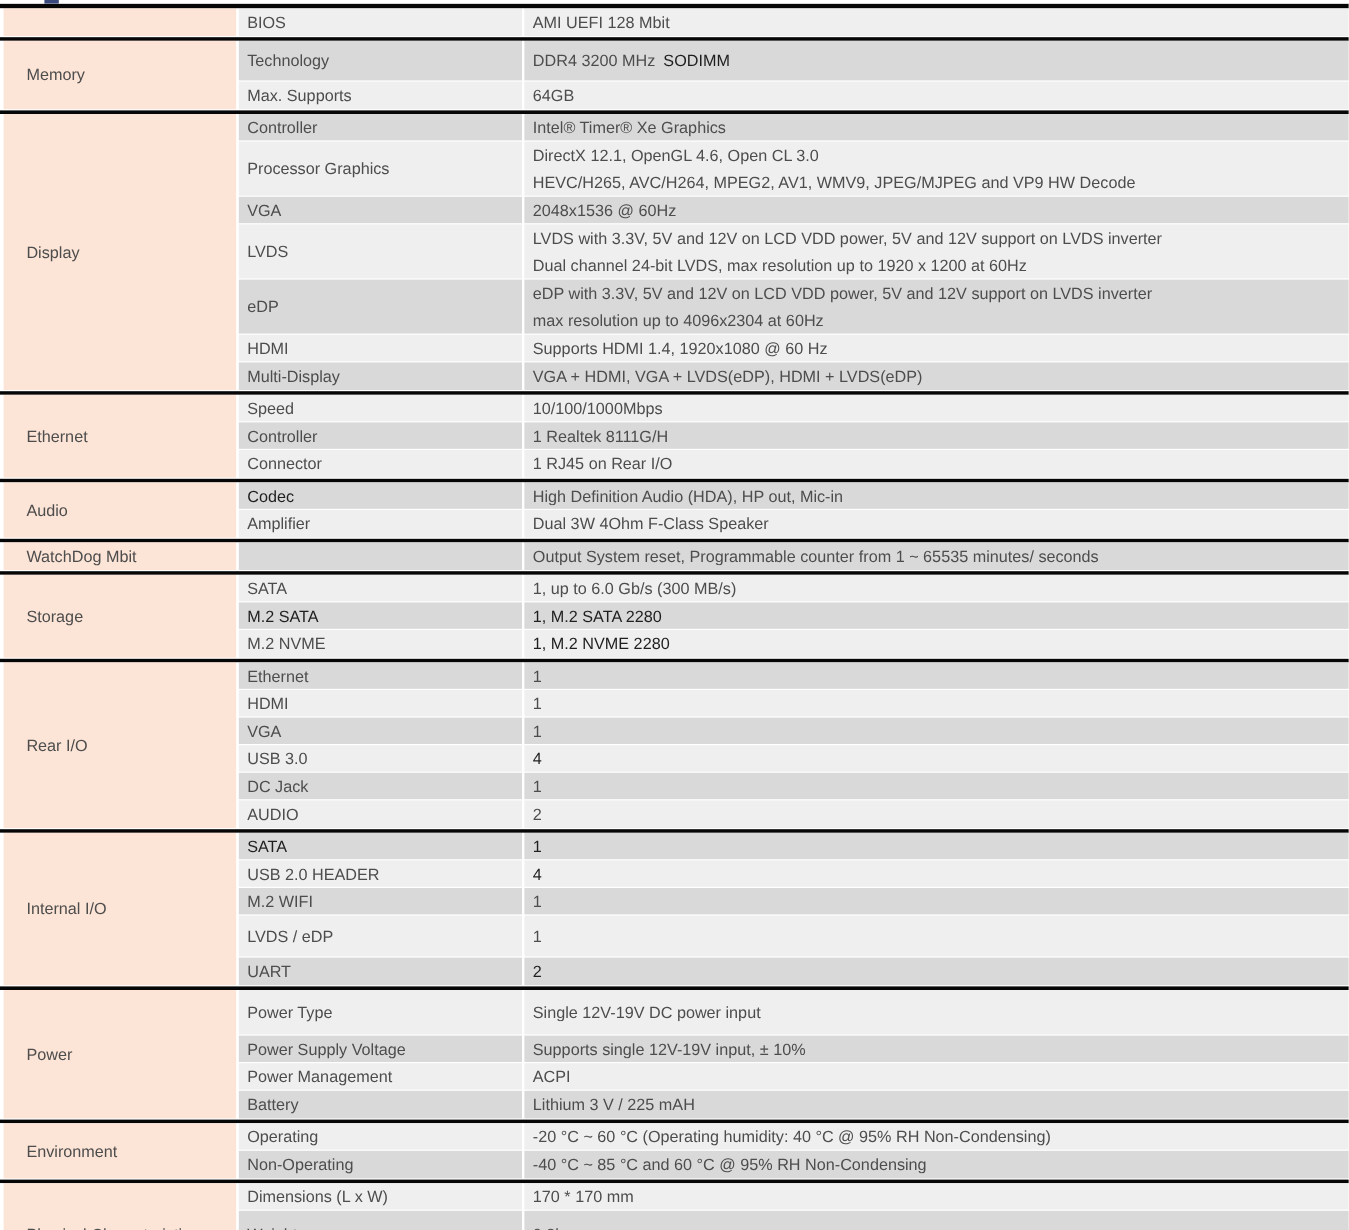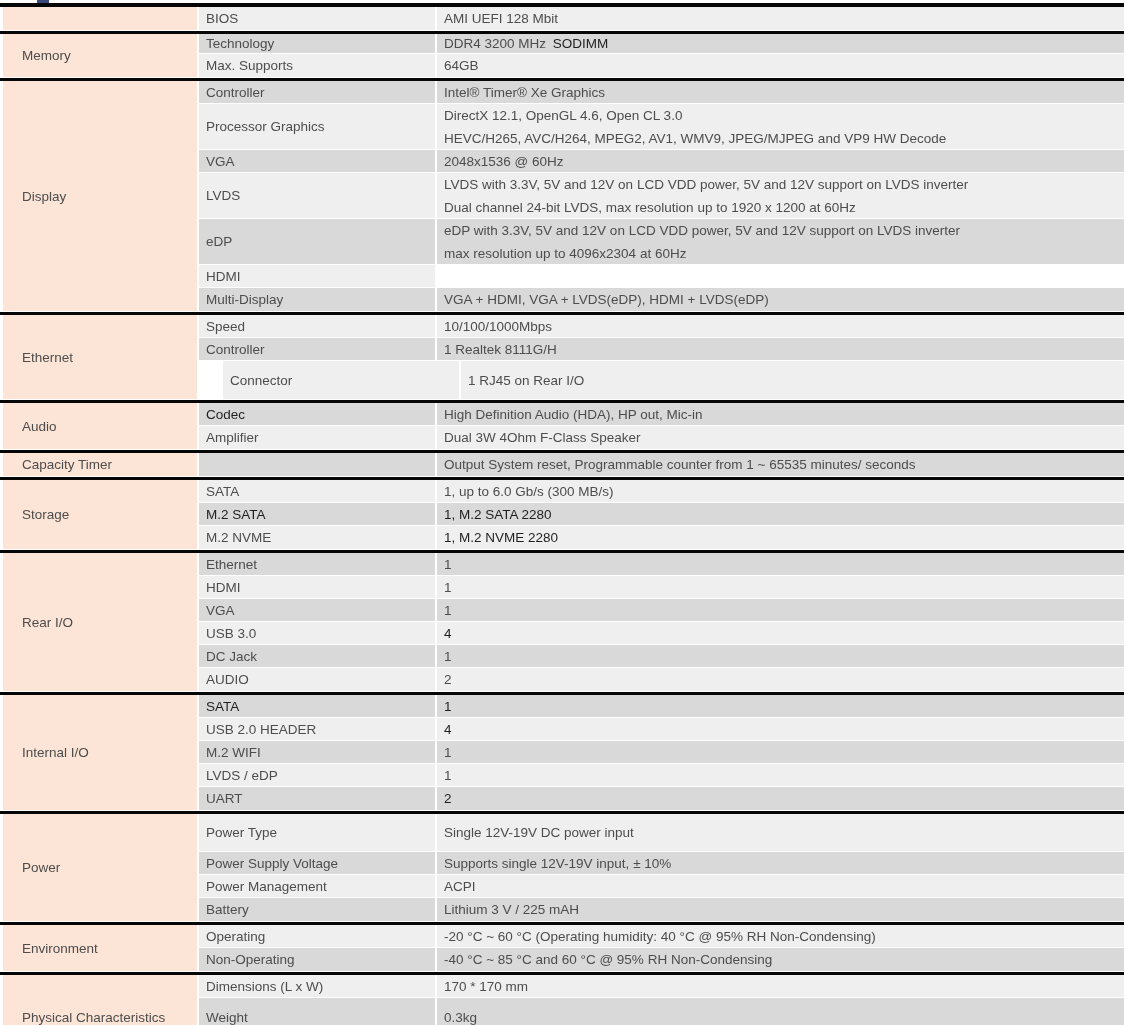--- a/index.html
+++ b/index.html
@@ -68,21 +68,21 @@
       </div>
     </div>
     <div class="divider"></div>
     <div class="section">
       <div class="left-margin"></div>
       <div class="cat-cell">
         <span>Memory</span>
       </div>
       <div class="vgap"></div>
       <div class="rows">
-        <div class="row single" style="height: 20px;">
+        <div class="row single" style="height: 34px;">
           <div class="label-cell dark">
             <span>Technology</span>
           </div>
           <div class="vgap"></div>
           <div class="value-cell dark">
             <div class="vline"><span>DDR4 3200 MHz </span><span class="b">SODIMM</span></div>
           </div>
         </div>
         <div class="row single" style="height: 23px;">
           <div class="label-cell light">
@@ -149,20 +149,23 @@
           <div class="value-cell dark">
             <div class="vline"><span>eDP with 3.3V, 5V and 12V on LCD VDD power, 5V and 12V support on LVDS inverter</span></div>
             <div class="vline"><span>max resolution up to 4096x2304 at 60Hz</span></div>
           </div>
         </div>
         <div class="row single" style="height: 23px;">
           <div class="label-cell light">
             <span>HDMI</span>
           </div>
           <div class="vgap"></div>
+          <div class="value-cell light">
+            <div class="vline"><span>Supports HDMI 1.4, 1920x1080 @ 60 Hz</span></div>
+          </div>
         </div>
         <div class="row single" style="height: 23px;">
           <div class="label-cell dark">
             <span>Multi-Display</span>
           </div>
           <div class="vgap"></div>
           <div class="value-cell dark">
             <div class="vline"><span>VGA + HDMI, VGA + LVDS(eDP), HDMI + LVDS(eDP)</span></div>
           </div>
         </div>
@@ -187,21 +190,21 @@
         </div>
         <div class="row single" style="height: 23px;">
           <div class="label-cell dark">
             <span>Controller</span>
           </div>
           <div class="vgap"></div>
           <div class="value-cell dark">
             <div class="vline"><span>1 Realtek 8111G/H</span></div>
           </div>
         </div>
-        <div class="row single" style="height: 38px; margin-left: 24px;">
+        <div class="row single" style="height: 23px;">
           <div class="label-cell light">
             <span>Connector</span>
           </div>
           <div class="vgap"></div>
           <div class="value-cell light">
             <div class="vline"><span>1 RJ45 on Rear I/O</span></div>
           </div>
         </div>
       </div>
     </div>
@@ -230,21 +233,21 @@
           <div class="value-cell light">
             <div class="vline"><span>Dual 3W 4Ohm F-Class Speaker</span></div>
           </div>
         </div>
       </div>
     </div>
     <div class="divider"></div>
     <div class="section">
       <div class="left-margin"></div>
       <div class="cat-cell">
-        <span>Capacity Timer</span>
+        <span>WatchDog Mbit</span>
       </div>
       <div class="vgap"></div>
       <div class="rows">
         <div class="row single" style="height: 23px;">
           <div class="label-cell dark">
             <span></span>
           </div>
           <div class="vgap"></div>
           <div class="value-cell dark">
             <div class="vline"><span>Output System reset, Programmable counter from 1 ~ 65535 minutes/ seconds</span></div>
@@ -381,21 +384,21 @@
         </div>
         <div class="row single" style="height: 23px;">
           <div class="label-cell dark">
             <span>M.2 WIFI</span>
           </div>
           <div class="vgap"></div>
           <div class="value-cell dark">
             <div class="vline"><span>1</span></div>
           </div>
         </div>
-        <div class="row single" style="height: 23px;">
+        <div class="row single" style="height: 35px;">
           <div class="label-cell light">
             <span>LVDS / eDP</span>
           </div>
           <div class="vgap"></div>
           <div class="value-cell light">
             <div class="vline"><span>1</span></div>
           </div>
         </div>
         <div class="row single" style="height: 23px;">
           <div class="label-cell dark">

